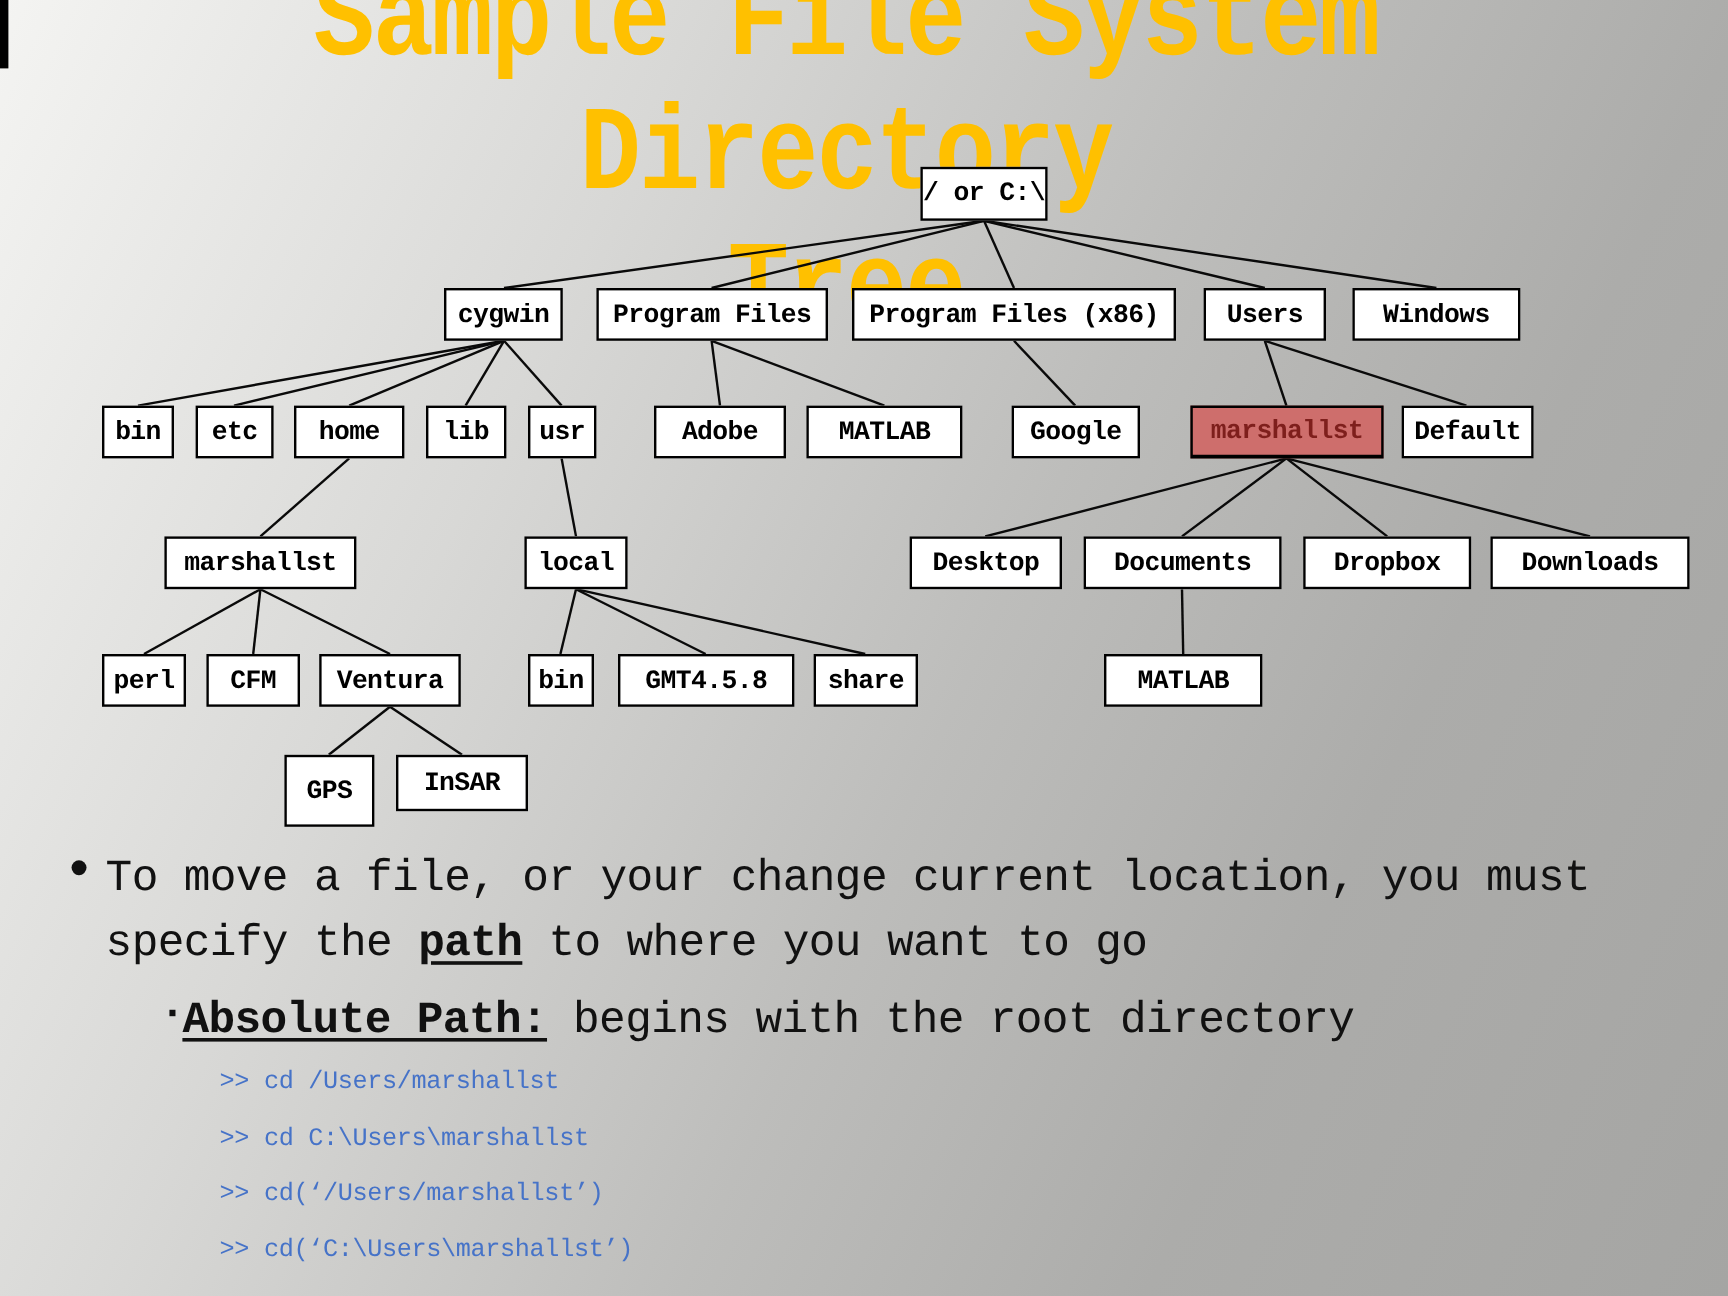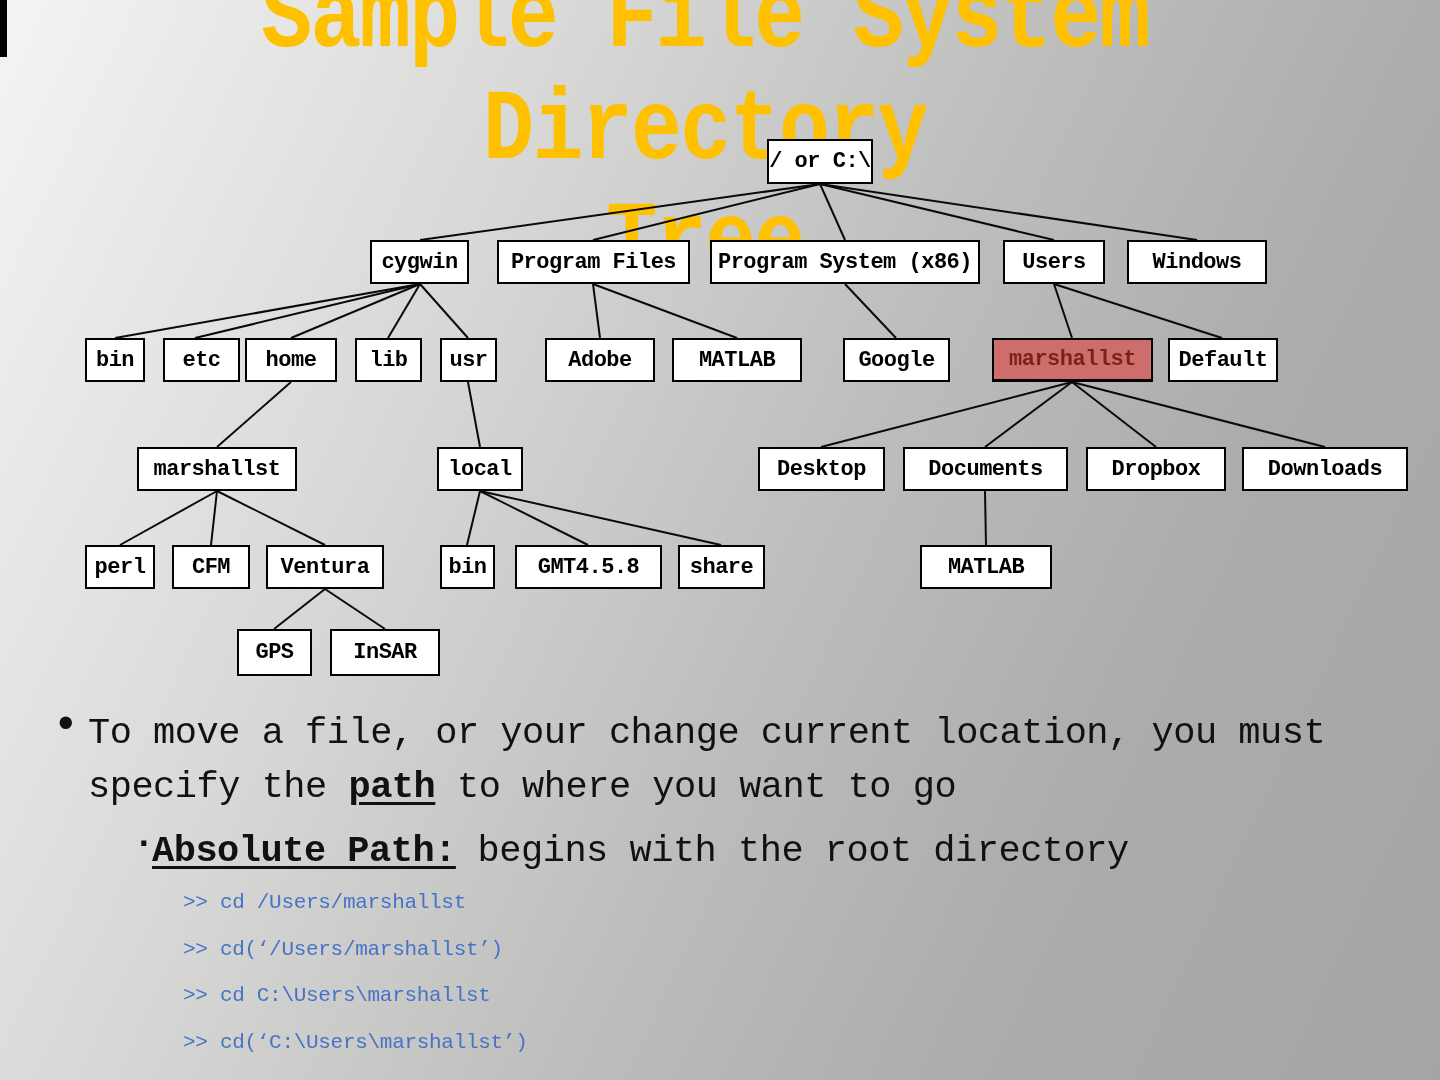--- a/index.html
+++ b/index.html
@@ -72,26 +72,26 @@
       <line x1="985" y1="491" x2="986" y2="545"></line>
       <line x1="325" y1="589" x2="274" y2="629"></line>
       <line x1="325" y1="589" x2="385" y2="629"></line>
     </g>
   </svg>
 
   <div class="node" style="left:767px;top:139px;width:106px;height:45px">/ or C:\</div>
 
   <div class="node" style="left:370px;top:240px;width:99px">cygwin</div>
   <div class="node" style="left:497px;top:240px;width:193px">Program Files</div>
-  <div class="node" style="left:710px;top:240px;width:270px">Program System (x86)</div>
+  <div class="node" style="left:710px;top:240px;width:270px">Program Files (x86)</div>
   <div class="node" style="left:1003px;top:240px;width:102px">Users</div>
   <div class="node" style="left:1127px;top:240px;width:140px">Windows</div>
 
   <div class="node" style="left:85px;top:338px;width:60px">bin</div>
-  <div class="node" style="left:163px;top:338px;width:77px">etc</div>
+  <div class="node" style="left:163px;top:338px;width:65px">etc</div>
   <div class="node" style="left:245px;top:338px;width:92px">home</div>
   <div class="node" style="left:355px;top:338px;width:67px">lib</div>
   <div class="node" style="left:440px;top:338px;width:57px">usr</div>
   <div class="node" style="left:545px;top:338px;width:110px">Adobe</div>
   <div class="node" style="left:672px;top:338px;width:130px">MATLAB</div>
   <div class="node" style="left:843px;top:338px;width:107px">Google</div>
   <div class="node hl" style="left:992px;top:338px;width:161px">marshallst</div>
   <div class="node" style="left:1168px;top:338px;width:110px">Default</div>
 
   <div class="node" style="left:137px;top:447px;width:160px">marshallst</div>
@@ -102,33 +102,33 @@
   <div class="node" style="left:1242px;top:447px;width:166px">Downloads</div>
 
   <div class="node" style="left:85px;top:545px;width:70px">perl</div>
   <div class="node" style="left:172px;top:545px;width:78px">CFM</div>
   <div class="node" style="left:266px;top:545px;width:118px">Ventura</div>
   <div class="node" style="left:440px;top:545px;width:55px">bin</div>
   <div class="node" style="left:515px;top:545px;width:147px">GMT4.5.8</div>
   <div class="node" style="left:678px;top:545px;width:87px">share</div>
   <div class="node" style="left:920px;top:545px;width:132px">MATLAB</div>
 
-  <div class="node" style="left:237px;top:629px;width:75px;height:47px">GPS</div>
+  <div class="node" style="left:237px;top:629px;width:75px;height:60px">GPS</div>
   <div class="node" style="left:330px;top:629px;width:110px;height:47px">InSAR</div>
 
   <div class="b1-marker">•</div>
   <div class="bullet1">
     <div>To move a file, or your change current location, you must</div>
     <div><span>specify the </span><span class="emph">path</span><span> to where you want to go</span></div>
   </div>
 
   <div class="b2-marker">·</div>
   <div class="bullet2">
     <span class="emph">Absolute Path:</span><span> begins with the root directory</span>
   </div>
 
   <div class="commands">
     <div>&gt;&gt; cd /Users/marshallst</div>
+    <div>&gt;&gt; cd C:\Users\marshallst</div>
     <div>&gt;&gt; cd(‘/Users/marshallst’)</div>
-    <div>&gt;&gt; cd C:\Users\marshallst</div>
     <div>&gt;&gt; cd(‘C:\Users\marshallst’)</div>
   </div>
 </div>
 
 </body></html>

